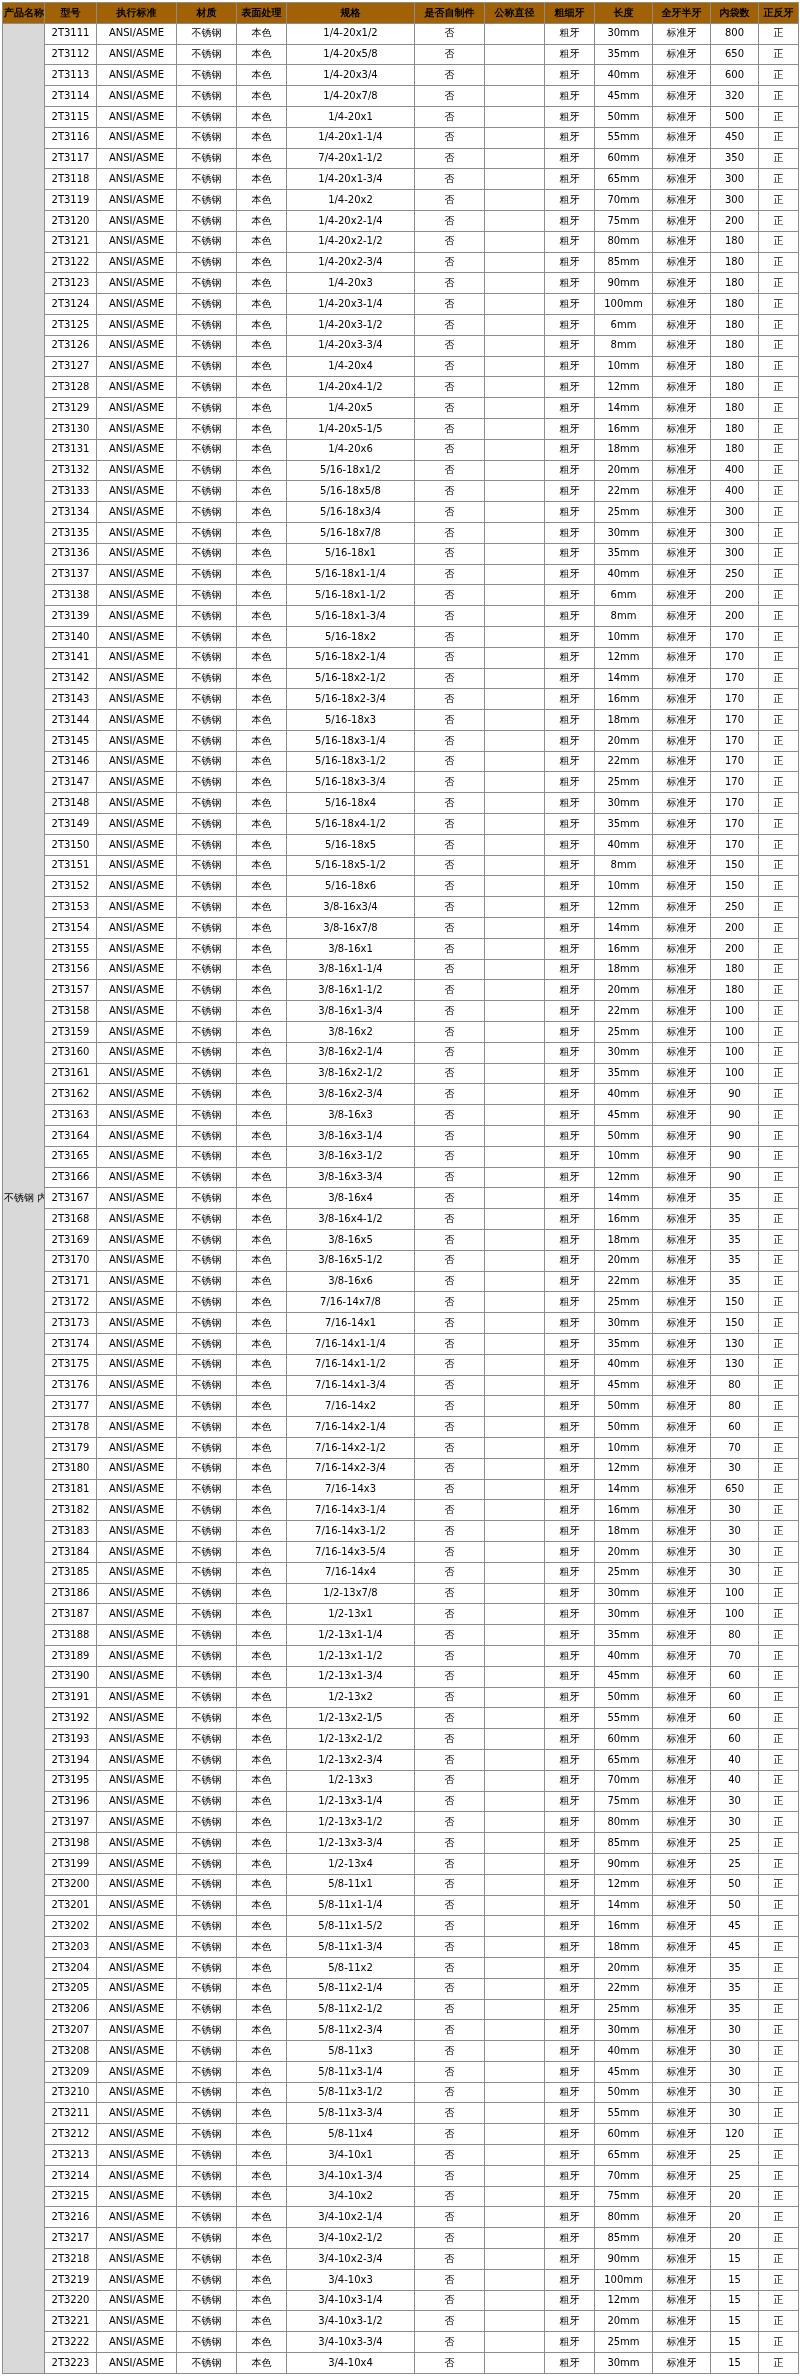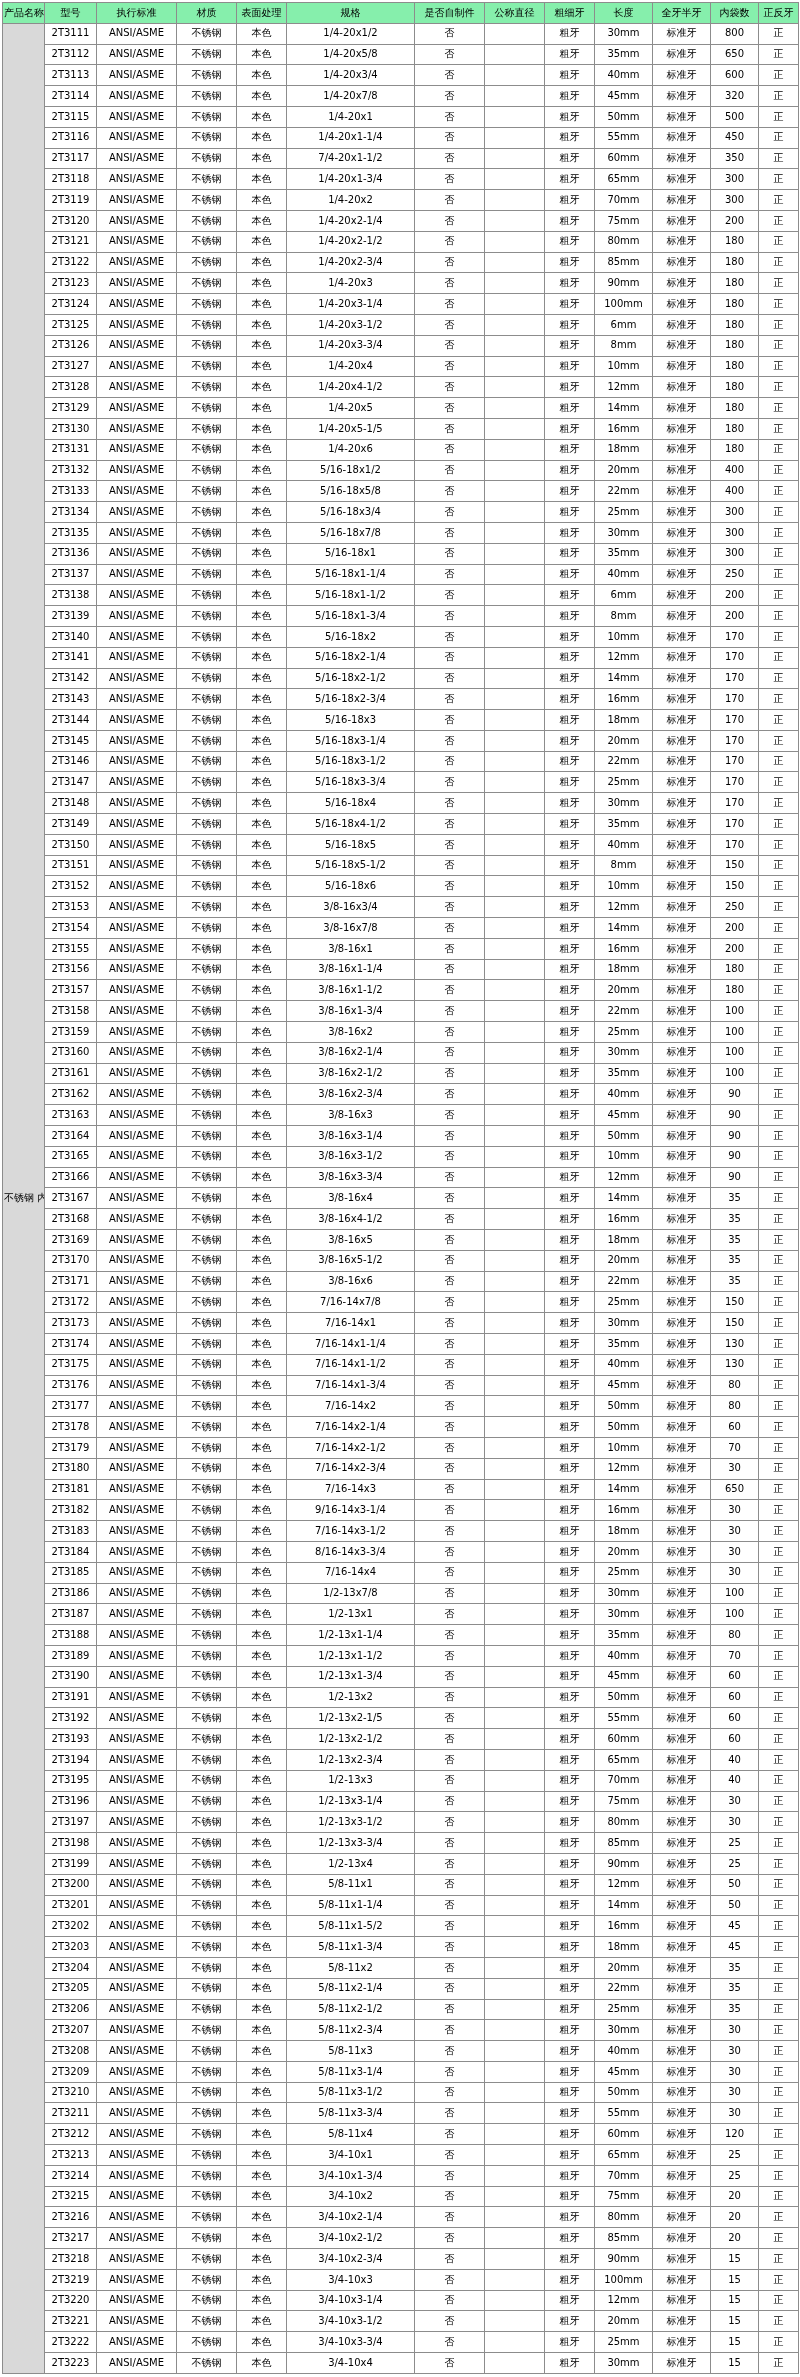--- a/index.html
+++ b/index.html
@@ -26,22 +26,22 @@
     height: 19.8px;
     padding: 0 1px;
     text-align: center;
     vertical-align: middle;
     overflow: hidden;
     white-space: nowrap;
     line-height: 1.05;
     font-weight: normal;
   }
   table.spec-table th {
-    background: #86efac;
-    font-weight: normal;
+    background: #a16207;
+    font-weight: bold;
   }
   td.prod-cell {
     background: #d9d9d9;
     white-space: normal;
     line-height: 1.5;
     padding: 0 5px;
     vertical-align: middle;
   }
   
   col.c0  { width: 42px; }
@@ -1089,21 +1089,21 @@
           <td>14mm</td>
           <td>标准牙</td>
           <td>650</td>
           <td>正</td>
         </tr>
         <tr>
           <td>2T3182</td>
           <td>ANSI/ASME</td>
           <td>不锈钢</td>
           <td>本色</td>
-          <td>9/16-14x3-1/4</td>
+          <td>7/16-14x3-1/4</td>
           <td>否</td>
           <td></td>
           <td>粗牙</td>
           <td>16mm</td>
           <td>标准牙</td>
           <td>30</td>
           <td>正</td>
         </tr>
         <tr>
           <td>2T3183</td>
@@ -1117,21 +1117,21 @@
           <td>18mm</td>
           <td>标准牙</td>
           <td>30</td>
           <td>正</td>
         </tr>
         <tr>
           <td>2T3184</td>
           <td>ANSI/ASME</td>
           <td>不锈钢</td>
           <td>本色</td>
-          <td>8/16-14x3-3/4</td>
+          <td>7/16-14x3-5/4</td>
           <td>否</td>
           <td></td>
           <td>粗牙</td>
           <td>20mm</td>
           <td>标准牙</td>
           <td>30</td>
           <td>正</td>
         </tr>
         <tr>
           <td>2T3185</td>

